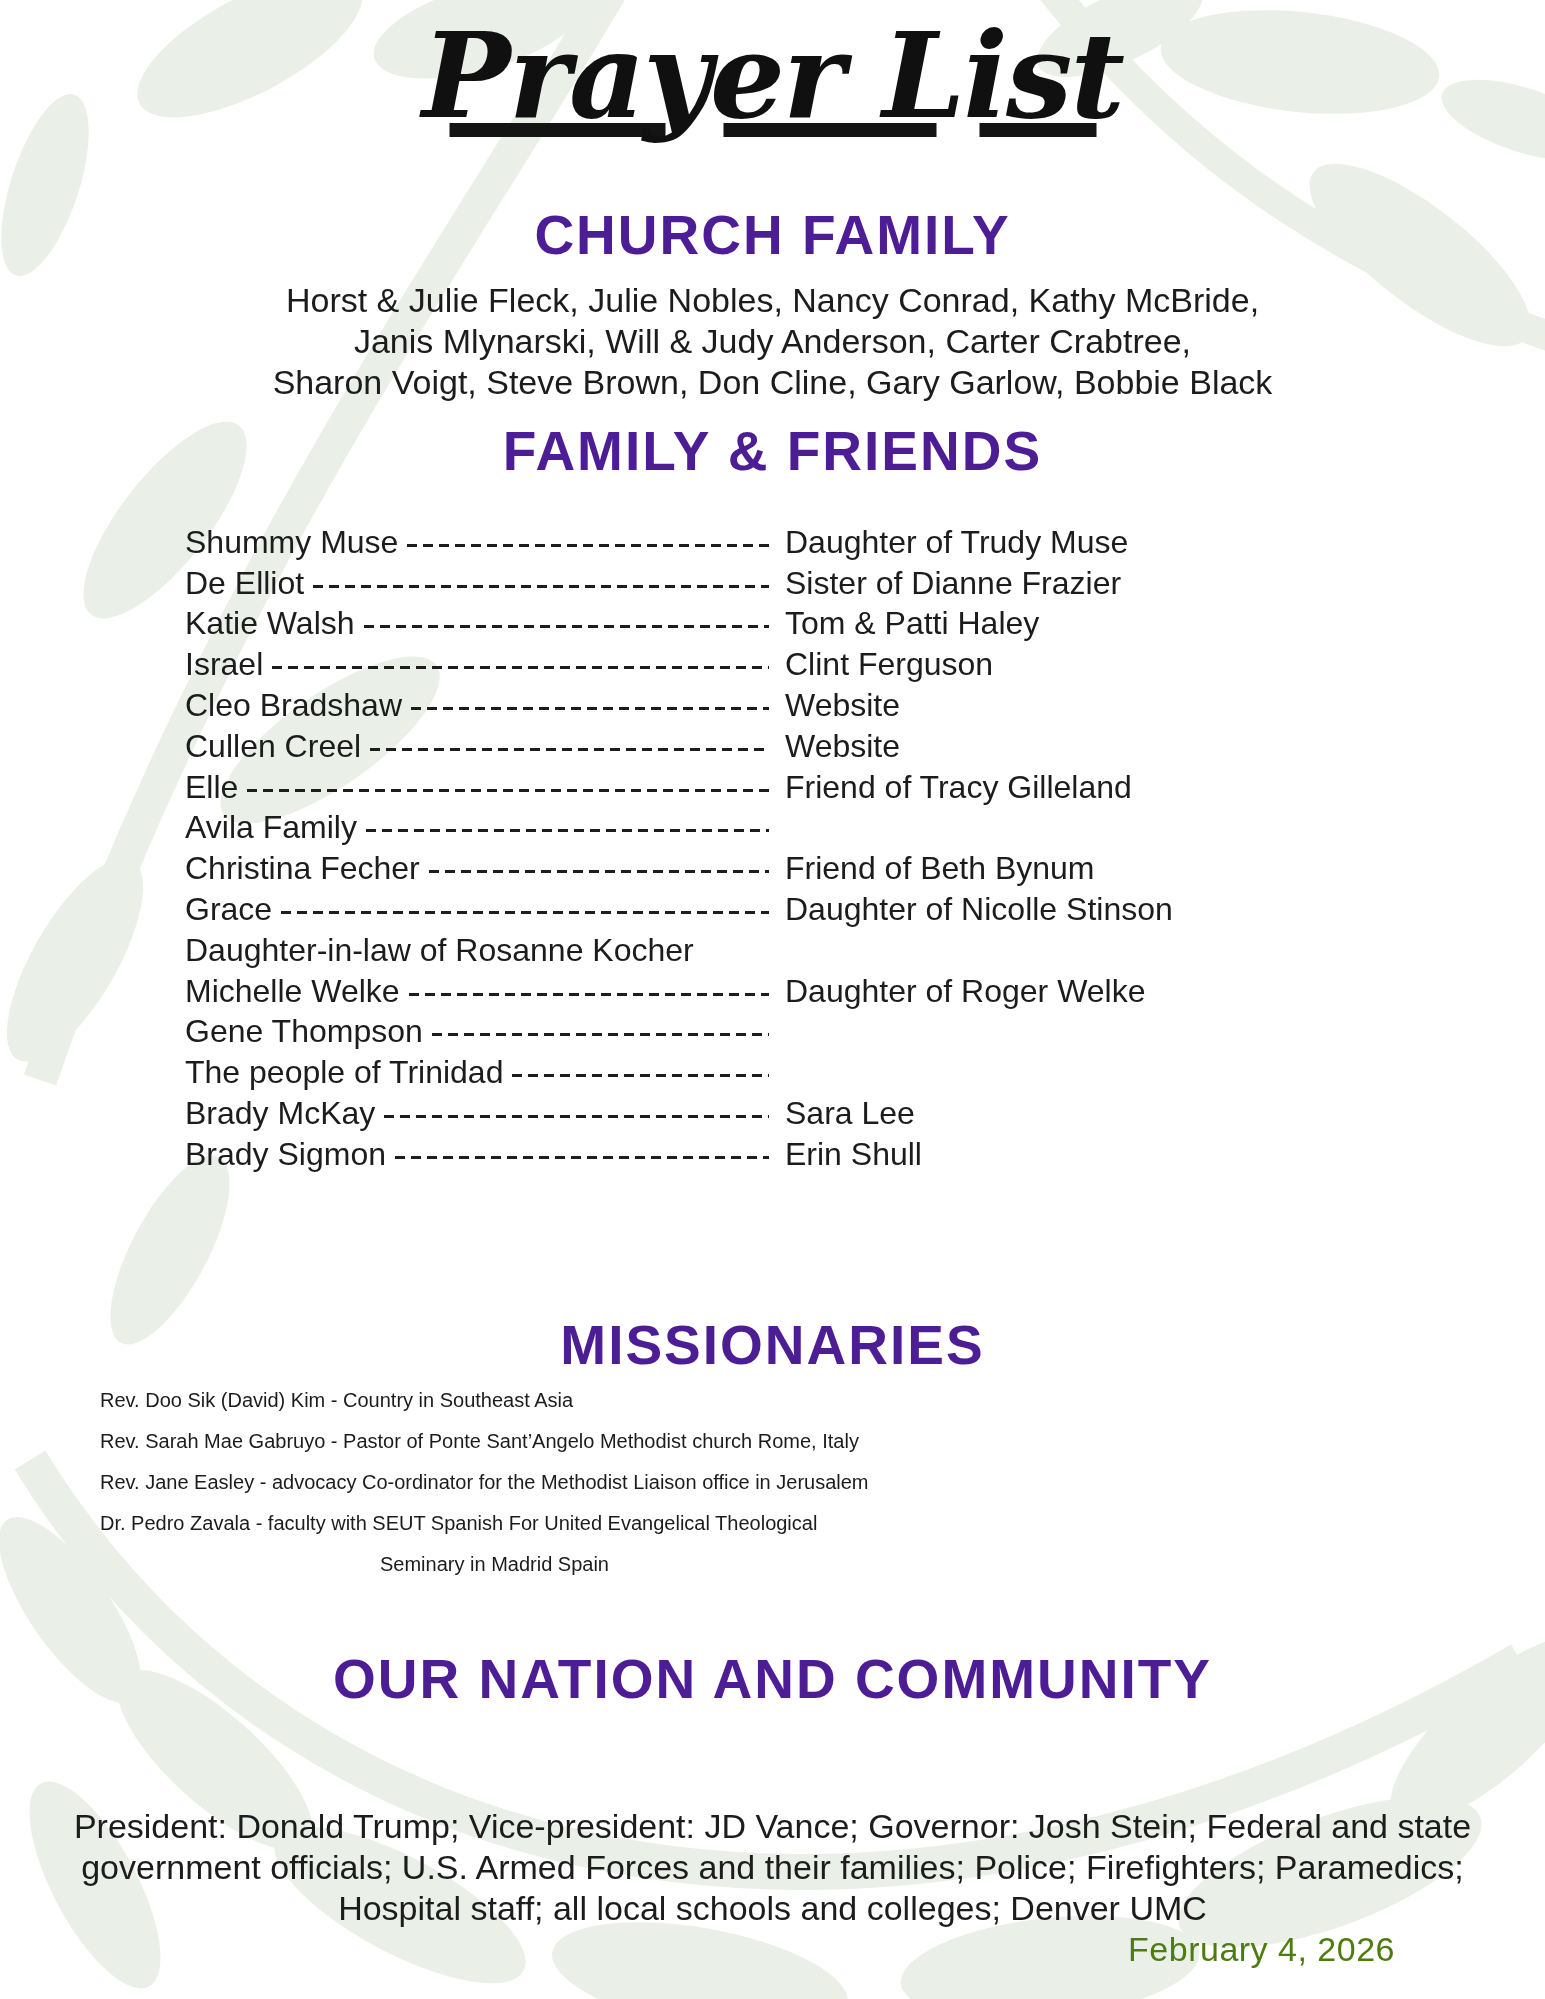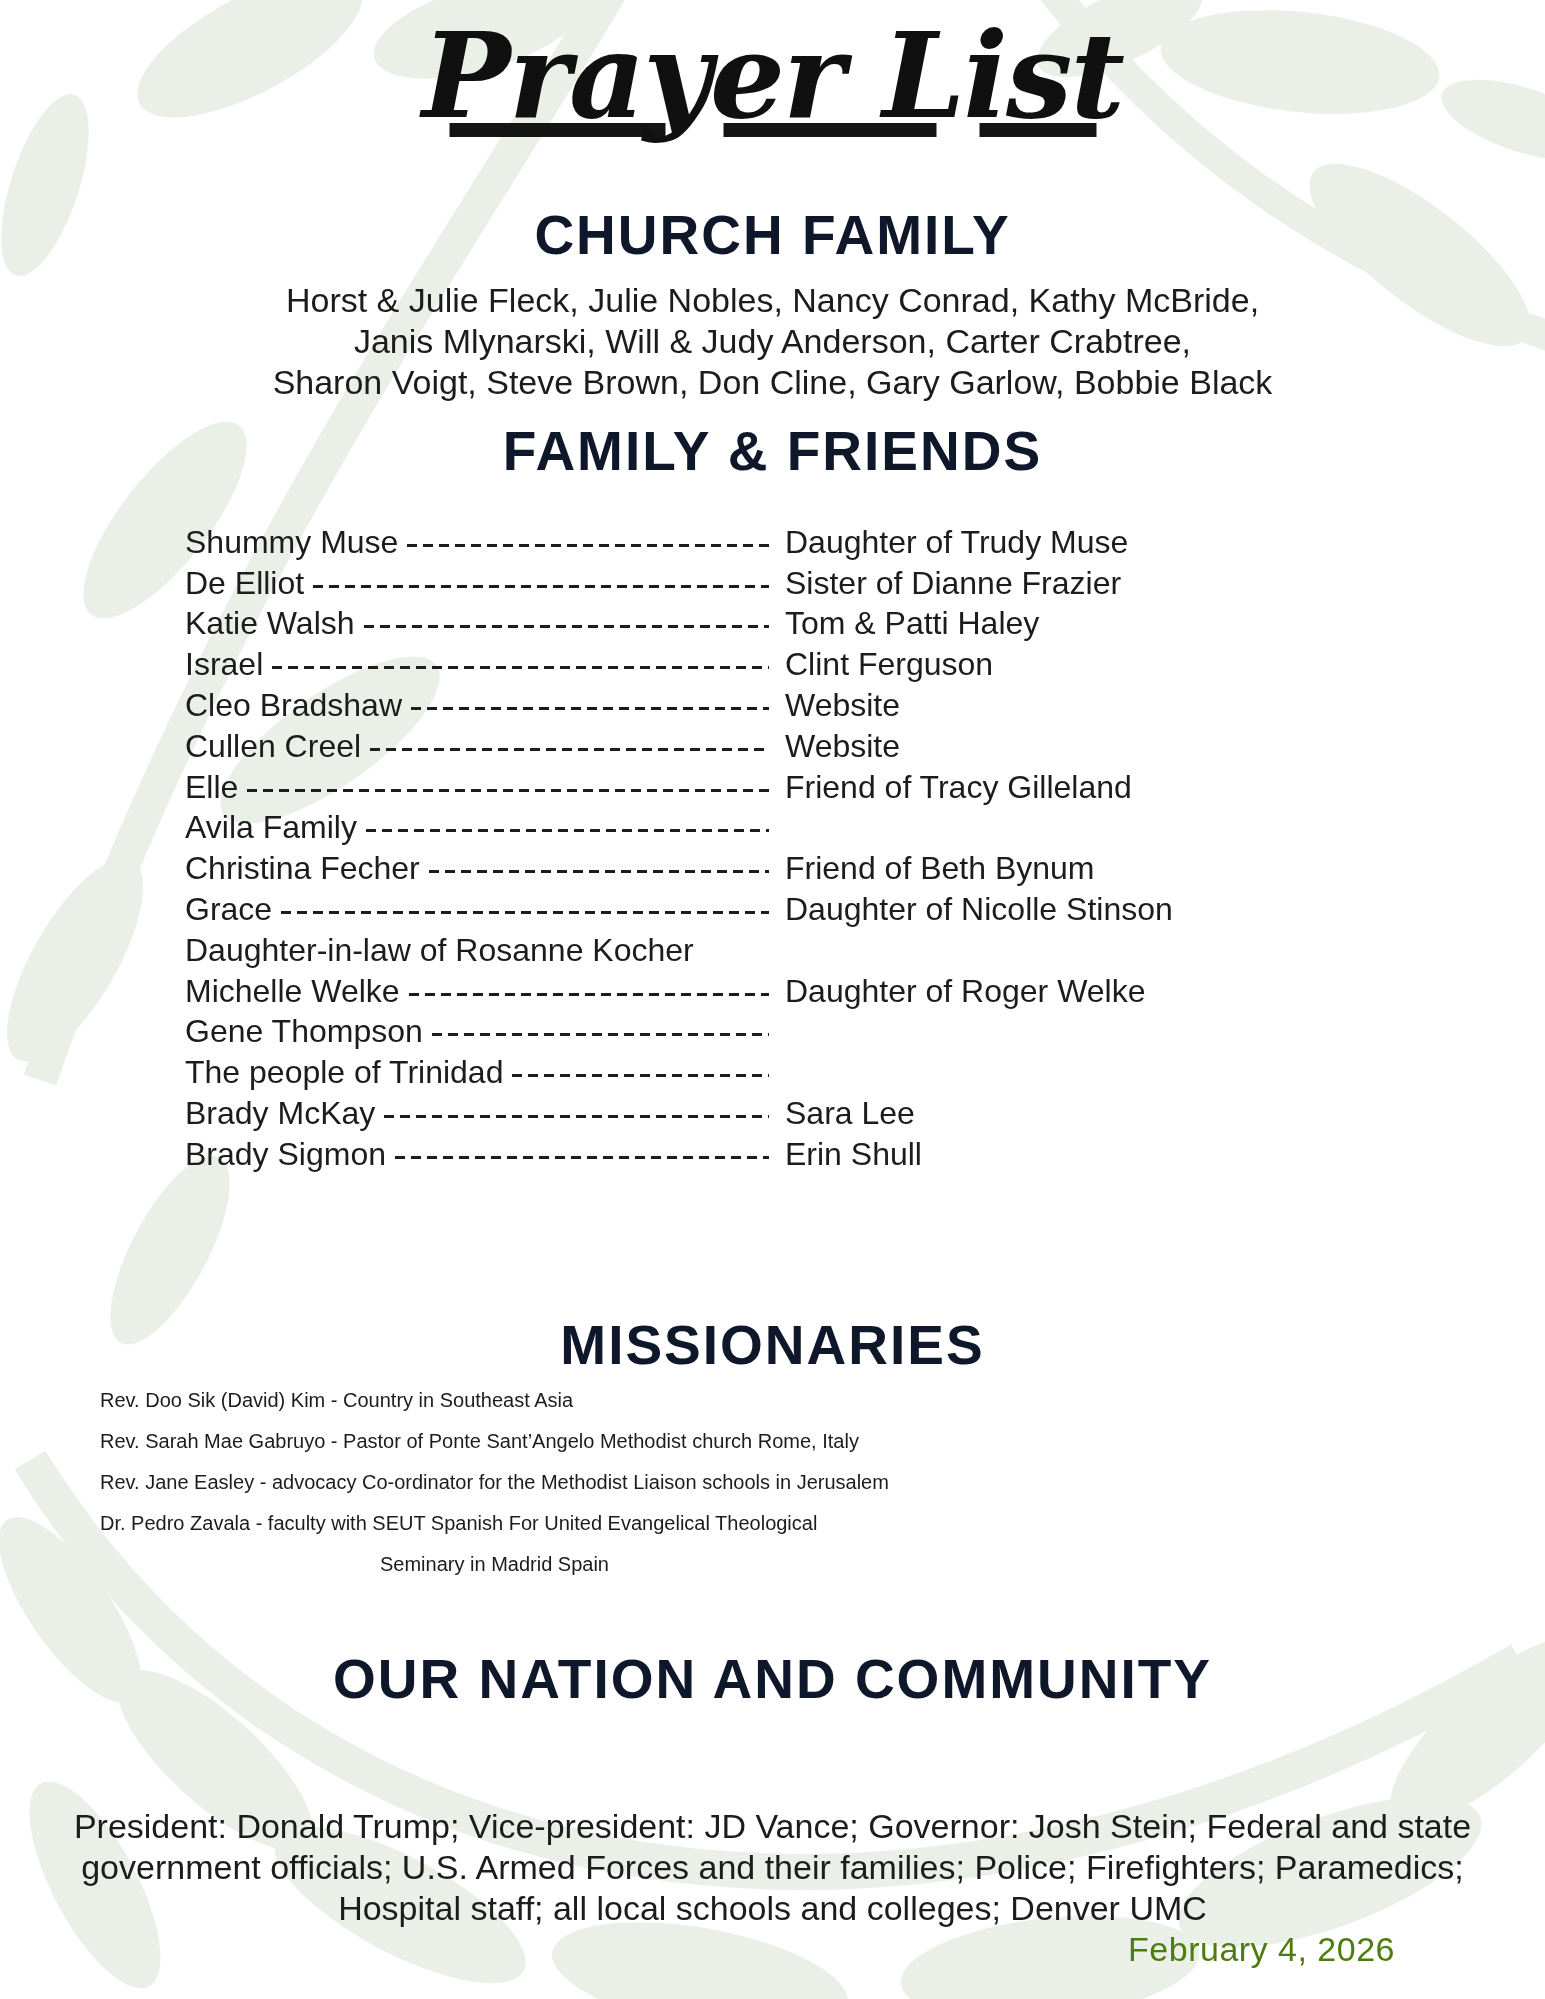--- a/index.html
+++ b/index.html
@@ -22,21 +22,21 @@
     width:647px;display:flex;z-index:1;
   }
   .title-underline .seg{height:14px;background:#141414;}
   .seg1{width:216px;margin-right:58px;}
   .seg2{width:213px;margin-right:43px;}
   .seg3{width:117px;}
 
   
   .heading{
     position:absolute;left:0;width:100%;text-align:center;
-    font-weight:bold;font-size:55px;line-height:1;letter-spacing:2px;color:#0f172a;
+    font-weight:bold;font-size:55px;line-height:1;letter-spacing:2px;color:#4c1d95;
   }
   .h-church{top:208px;}
   .h-ff{top:424px;}
   .h-miss{top:1318px;}
   .h-nation{top:1652px;}
 
   
   .para{position:absolute;left:0;width:100%;text-align:center;font-size:34px;line-height:41px;color:#1c1c1c;}
   .p-church{top:280px;}
   .p-nation{top:1806px;}
@@ -239,21 +239,21 @@
       </div>
       <div class="ff-rel">Erin Shull</div>
     </div>
   </div>
 
 <div class="heading h-miss">MISSIONARIES</div>
 <div class="miss-lines">
 
 <div class="line">Rev. Doo Sik (David) Kim - Country in Southeast Asia</div>
     <div class="line">Rev. Sarah Mae Gabruyo - Pastor of Ponte Sant’Angelo Methodist church Rome, Italy</div>
-    <div class="line">Rev. Jane Easley - advocacy Co-ordinator for the Methodist Liaison schools in Jerusalem</div>
+    <div class="line">Rev. Jane Easley - advocacy Co-ordinator for the Methodist Liaison office in Jerusalem</div>
     <div class="line">Dr. Pedro Zavala - faculty with SEUT Spanish For United Evangelical Theological</div>
     <div class="line">Seminary in Madrid Spain</div>
   </div>
 
 <div class="heading h-nation">OUR NATION AND COMMUNITY</div>
 <div class="para p-nation">
 
 <div class="line">President: Donald Trump; Vice-president: JD Vance; Governor: Josh Stein; Federal and state</div>
     <div class="line">government officials; U.S. Armed Forces and their families; Police; Firefighters; Paramedics;</div>
     <div class="line">Hospital staff; all local schools and colleges; Denver UMC</div>

